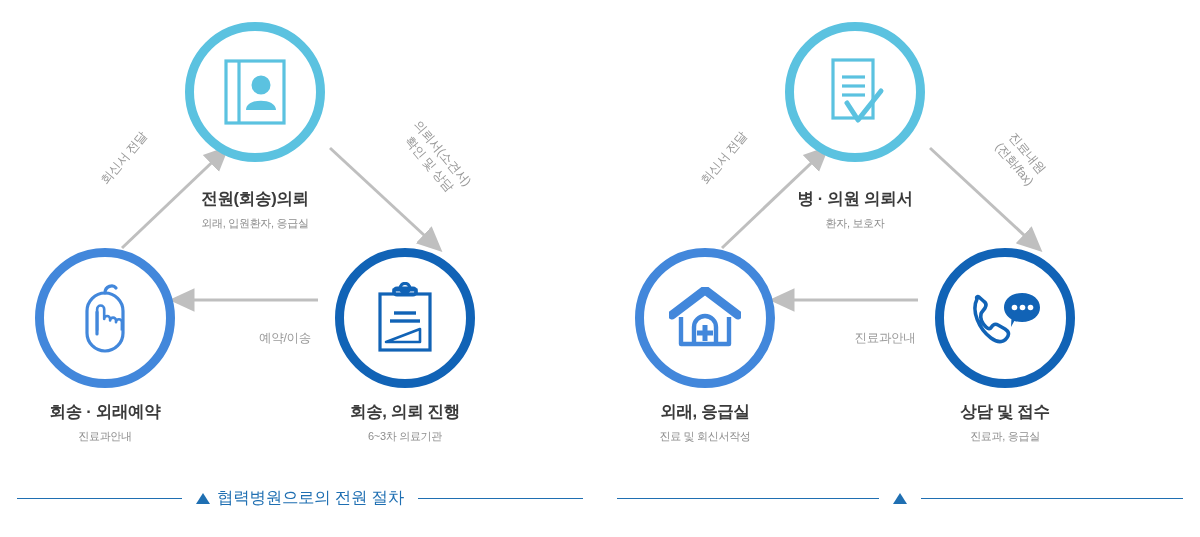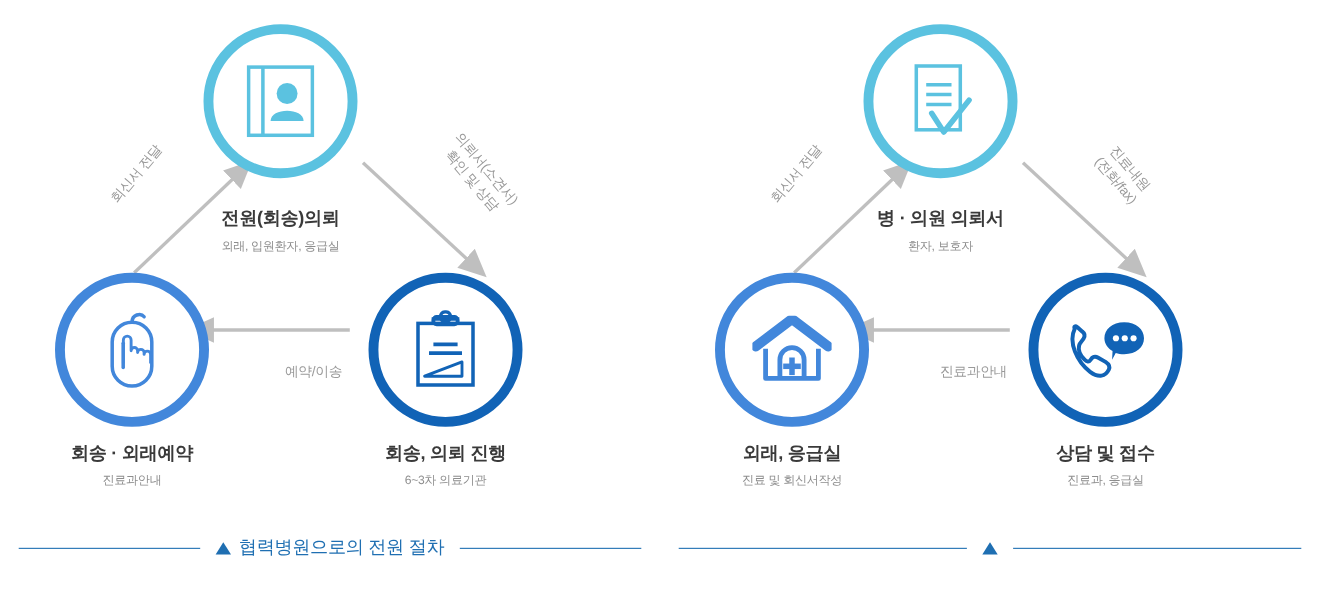--- a/index.html
+++ b/index.html
@@ -67,21 +67,21 @@
   .node-sub {
     margin-top: 6px;
     font-size: 11px;
     color: #8d8d8d;
     letter-spacing: -0.3px;
     white-space: nowrap;
   }
 
   
   .node-top    { left: 175px; top: 22px; }
-  .node-bottom-left  { left: 40px;  top: 248px; }
+  .node-bottom-left  { left: 25px;  top: 248px; }
   .node-bottom-right { left: 325px; top: 248px; }
 
   
   .node-top .node-title { margin-top: 26px; }
 
   
   .arrow-svg {
     position: absolute;
     left: 0;
     top: 0;

